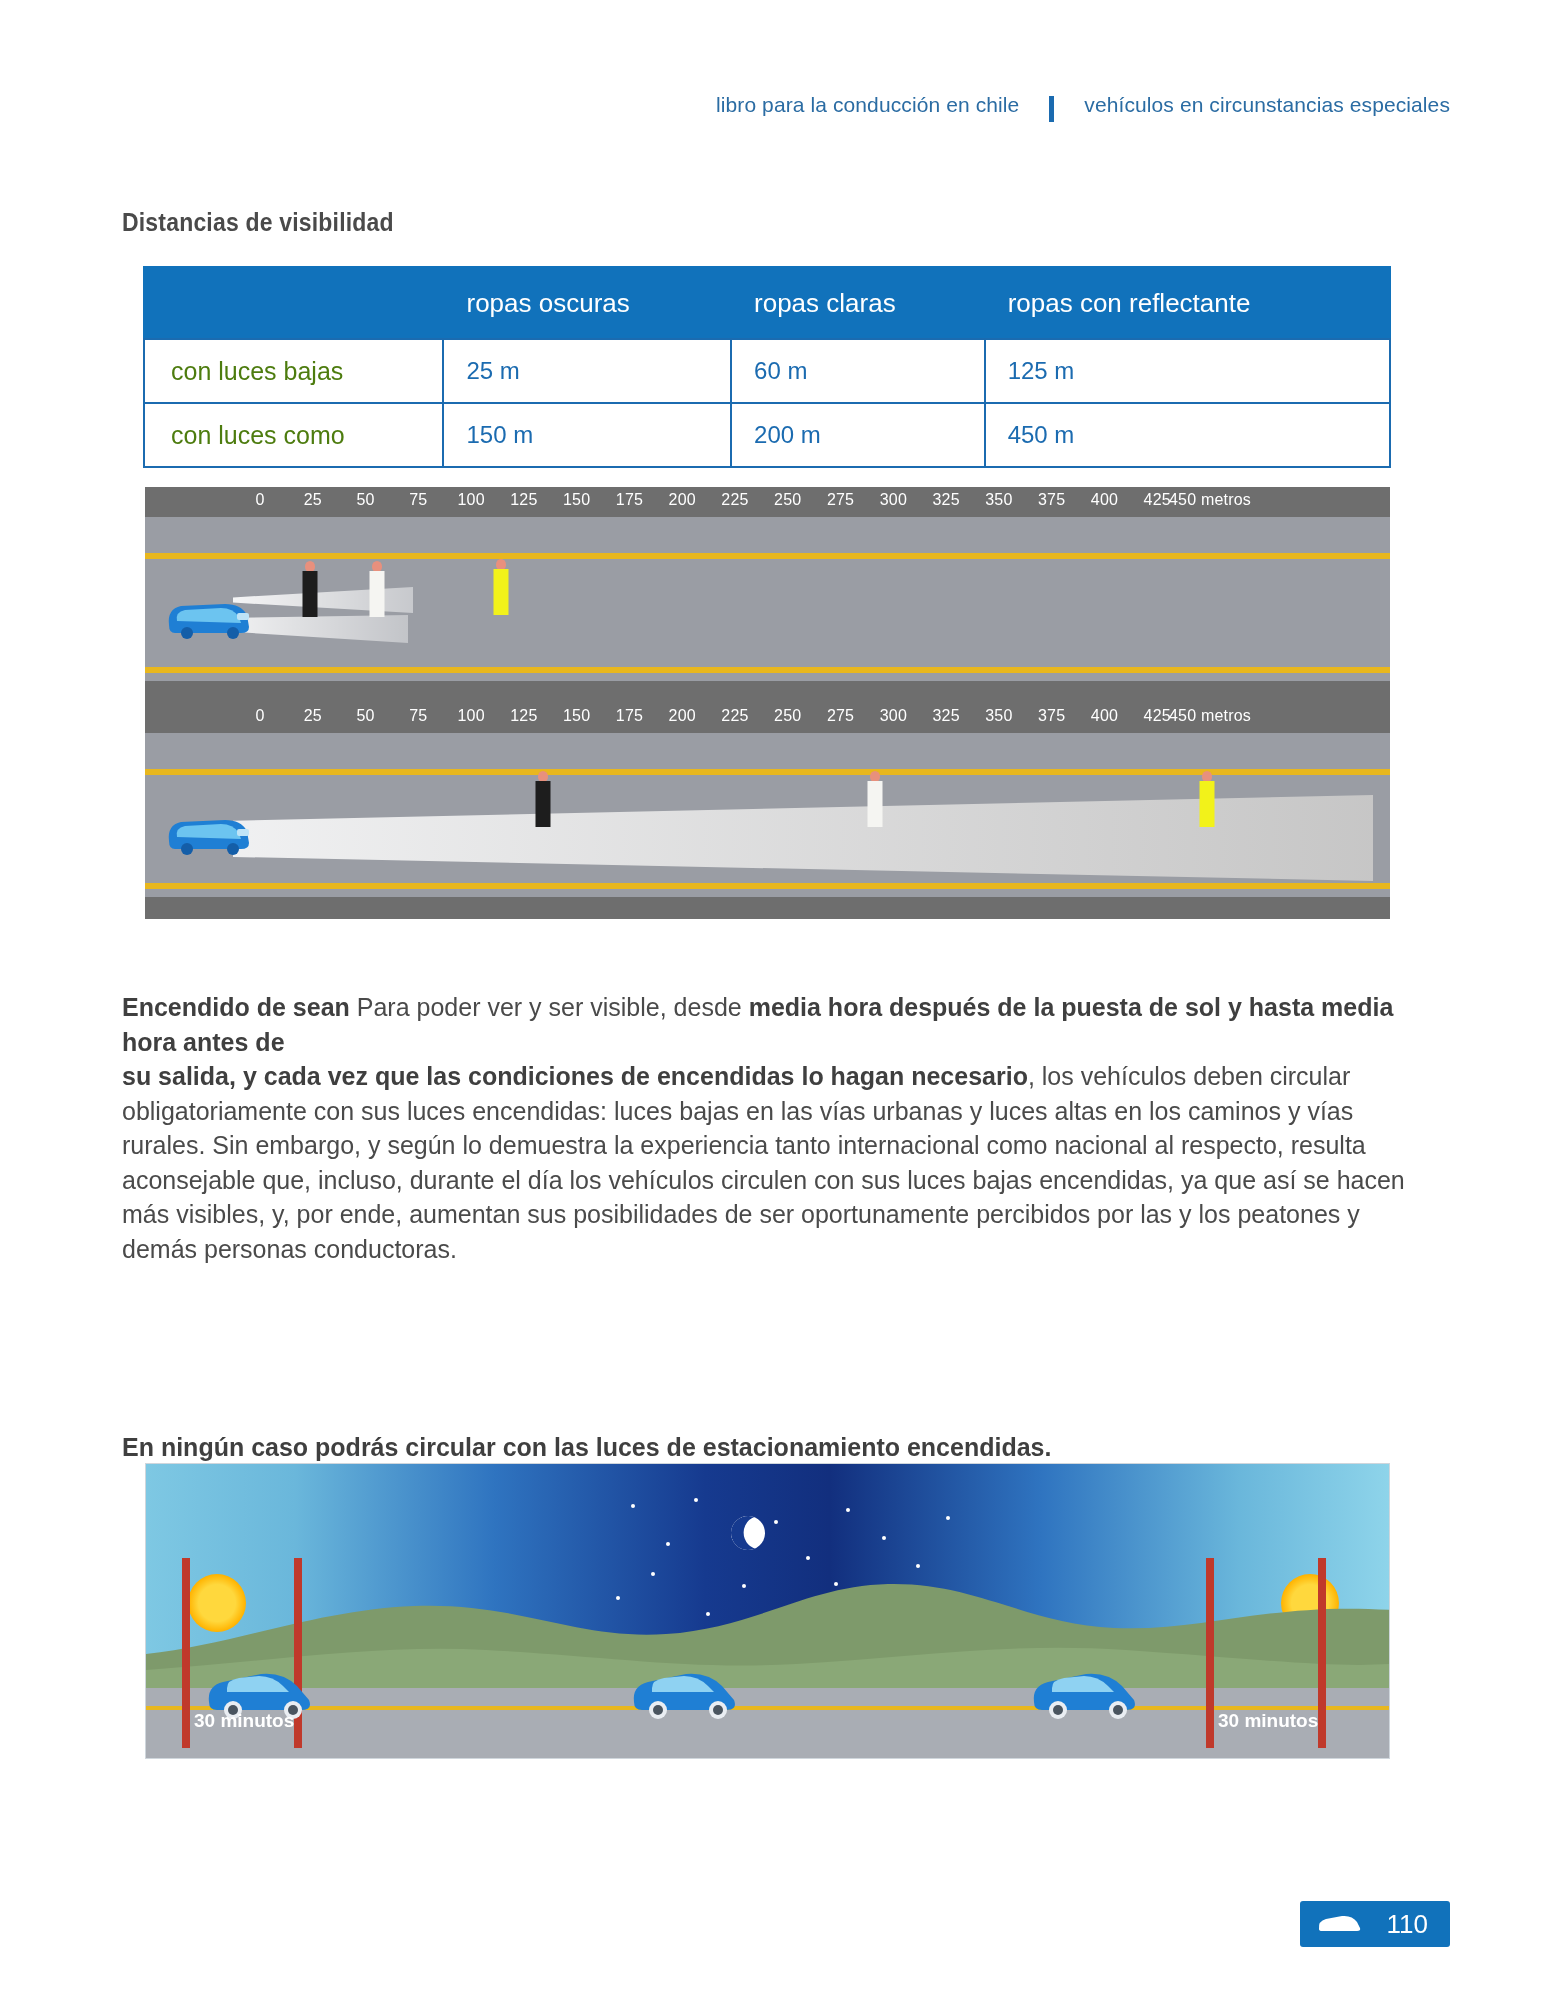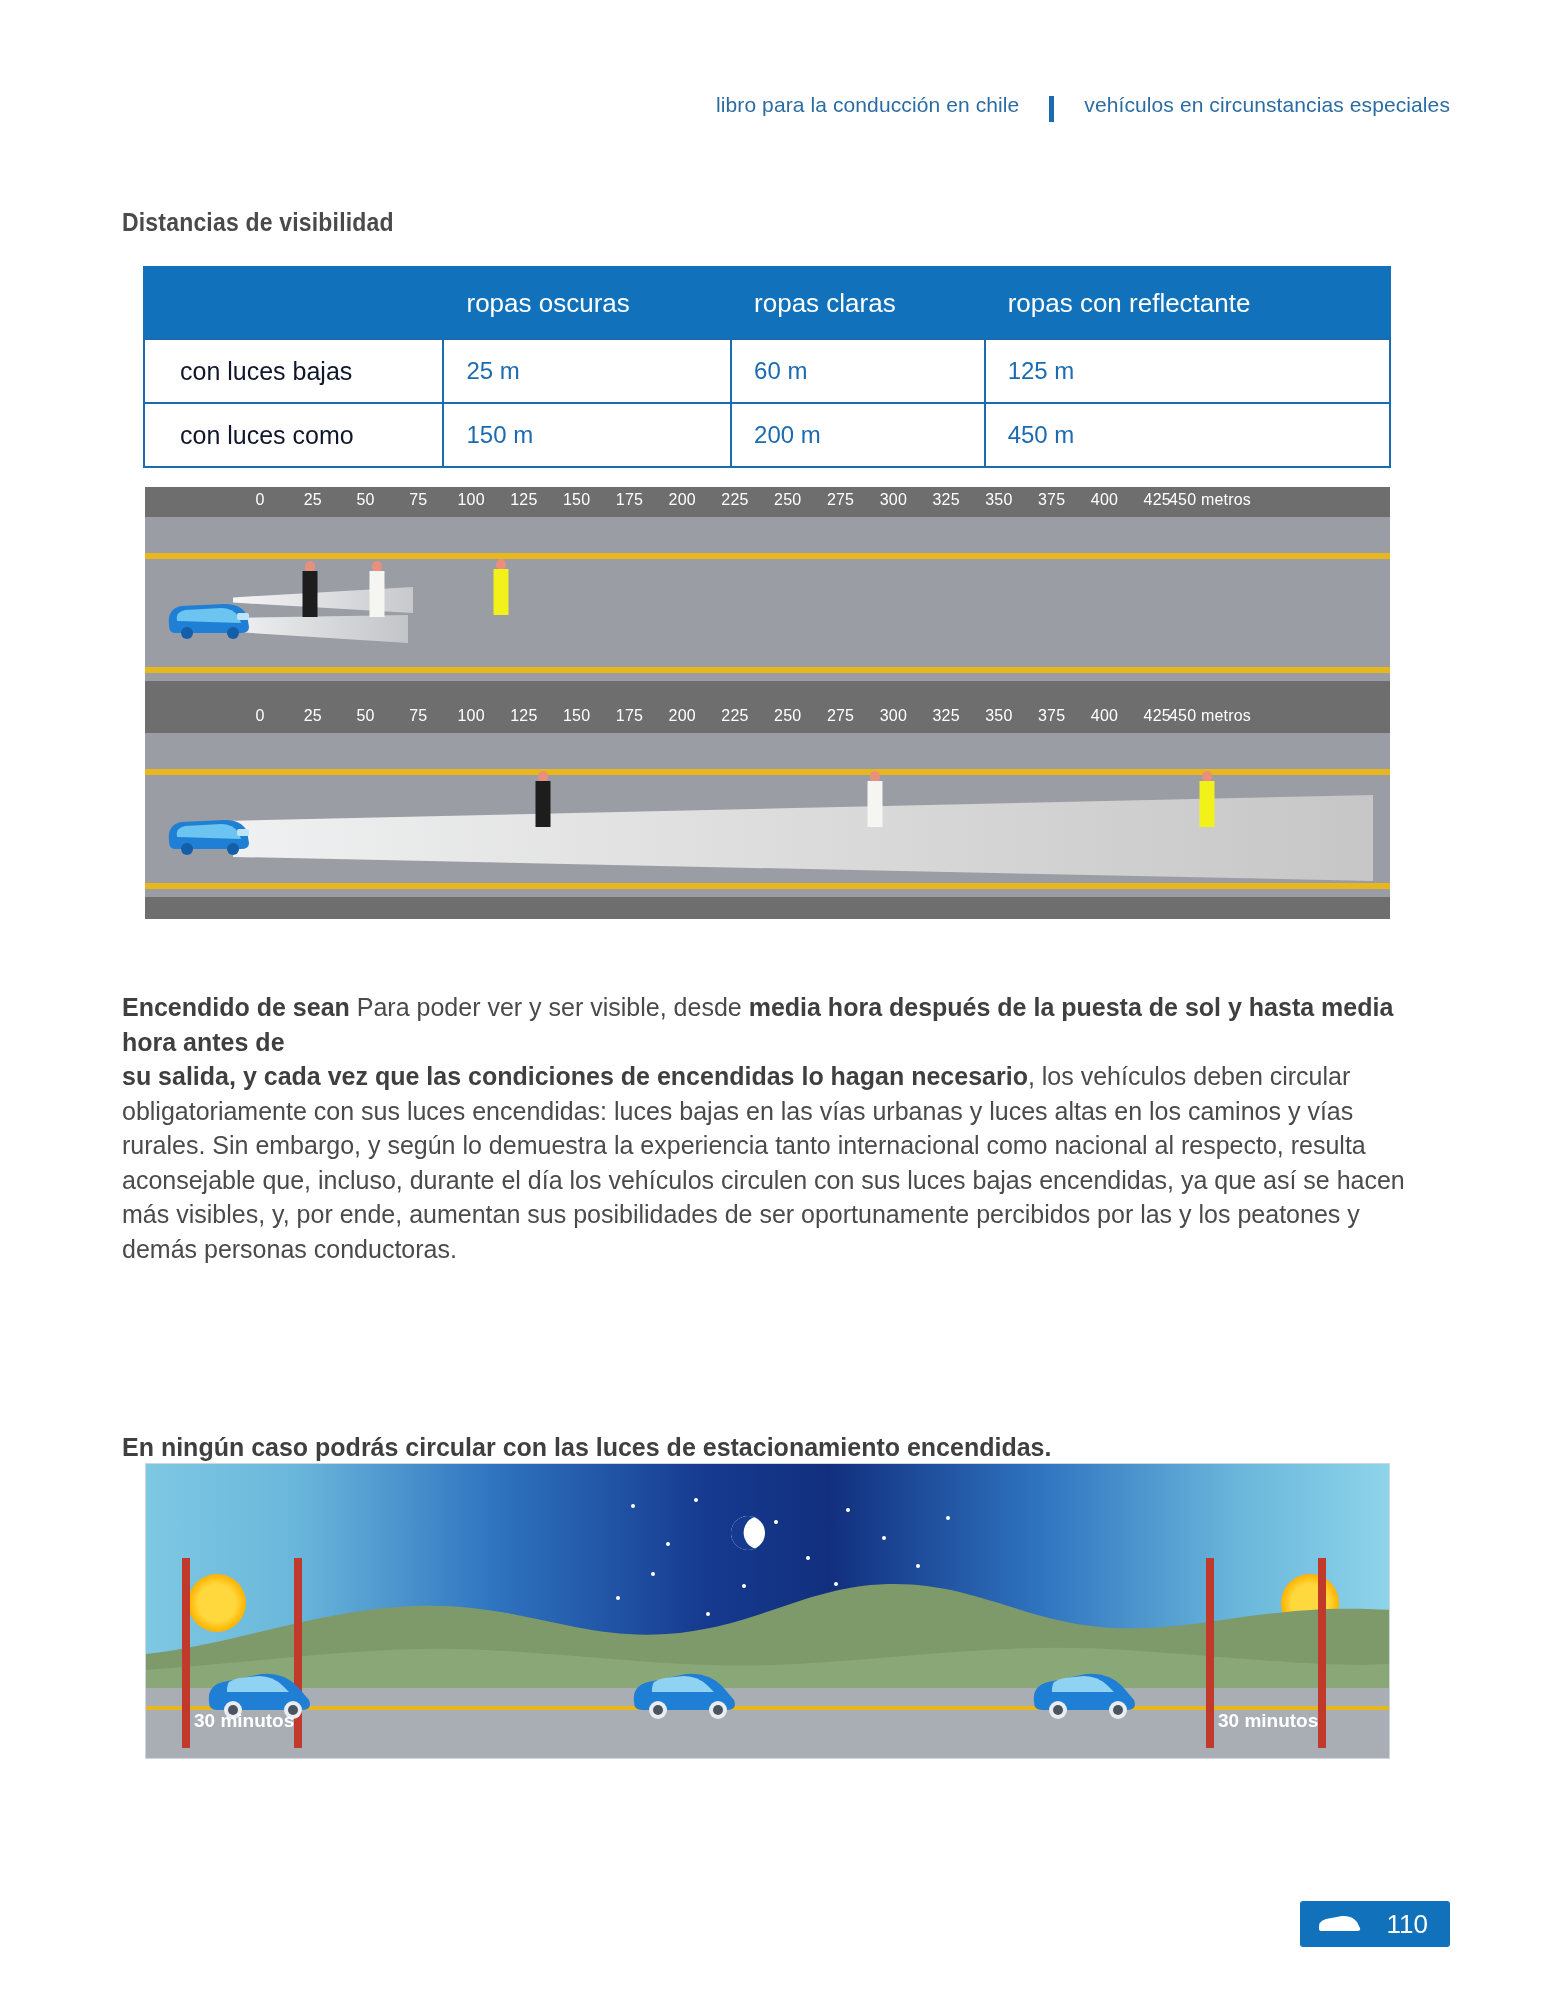--- a/index.html
+++ b/index.html
@@ -86,25 +86,25 @@
     padding-left: 22px;
     height: 72px;
     border-color: #1172bb;
     border-bottom-color: #1b6bb0;
   }
   .vis-table thead th.corner {
     background: #1172bb;
     width: 300px;
   }
   .vis-table tbody th {
-    color: #0f172a;
+    color: #4d7c0f;
     font-weight: normal;
     font-size: 25px;
     text-align: left;
-    padding-left: 35px;
+    padding-left: 26px;
     width: 300px;
   }
   .vis-table tbody td {
     color: #1b6bb0;
     font-size: 24px;
     text-align: left;
     padding-left: 22px;
   }
   .col-oscuras { width: 288px; }
   .col-claras  { width: 254px; }

